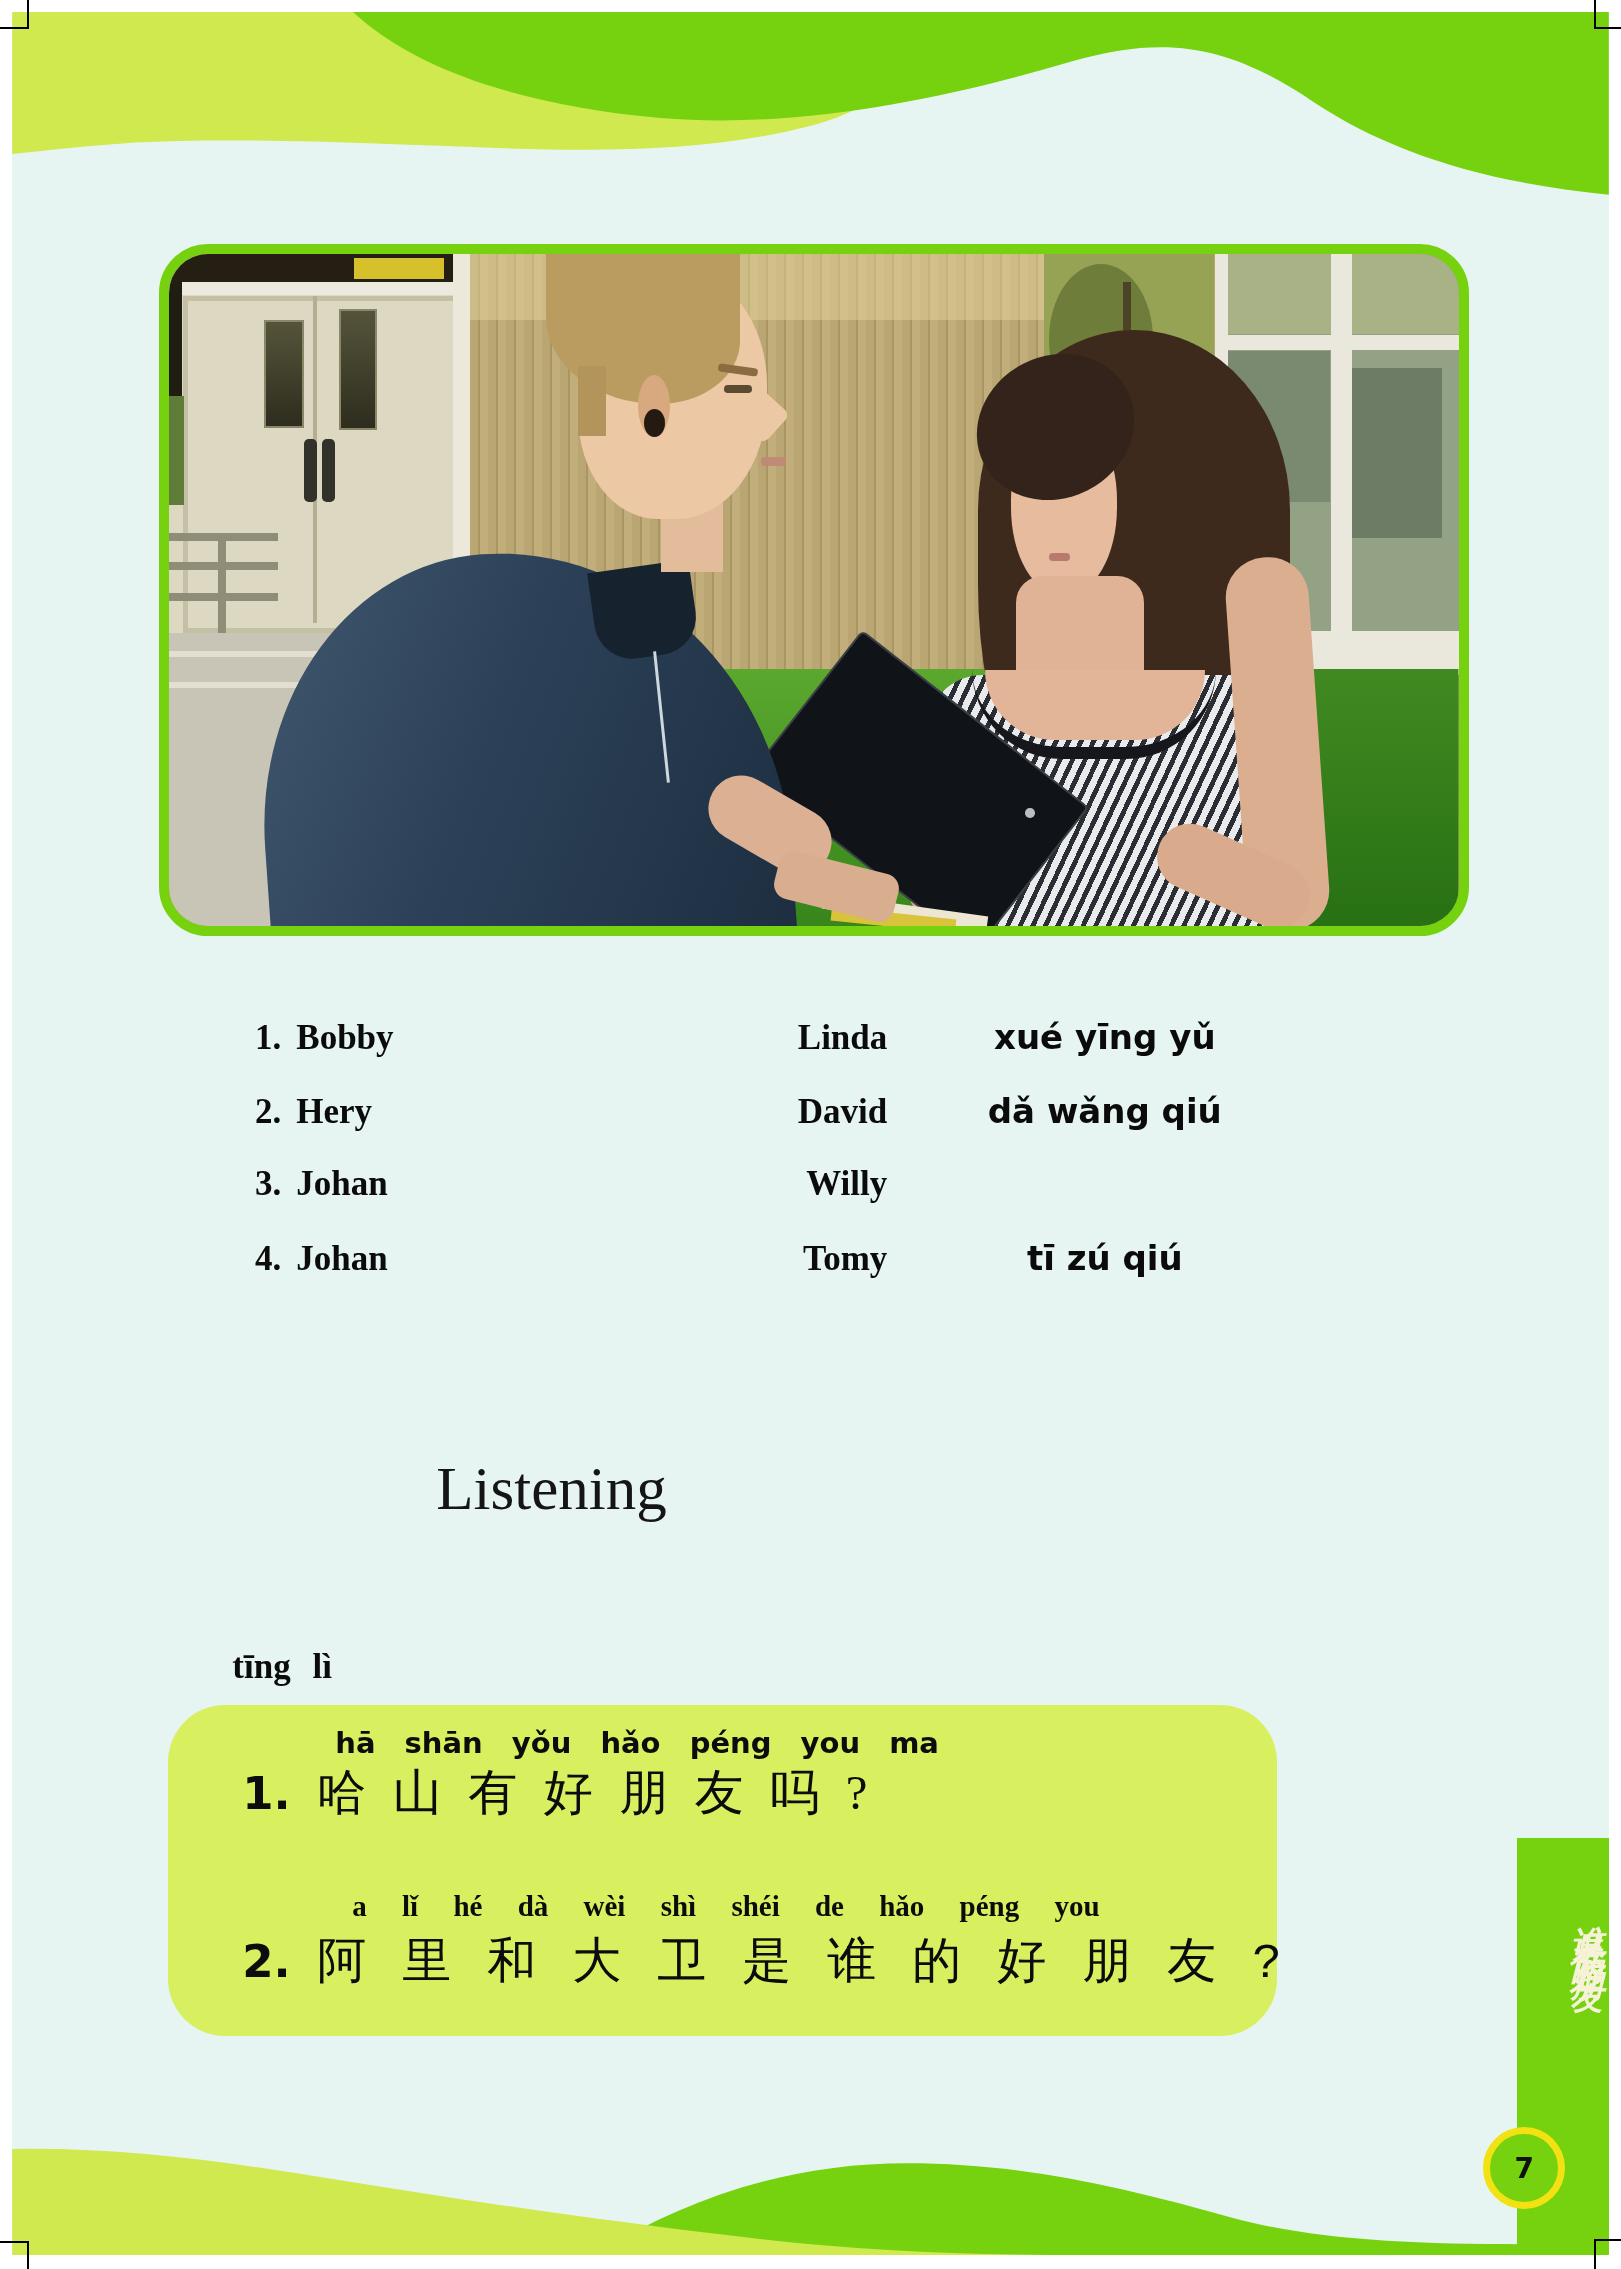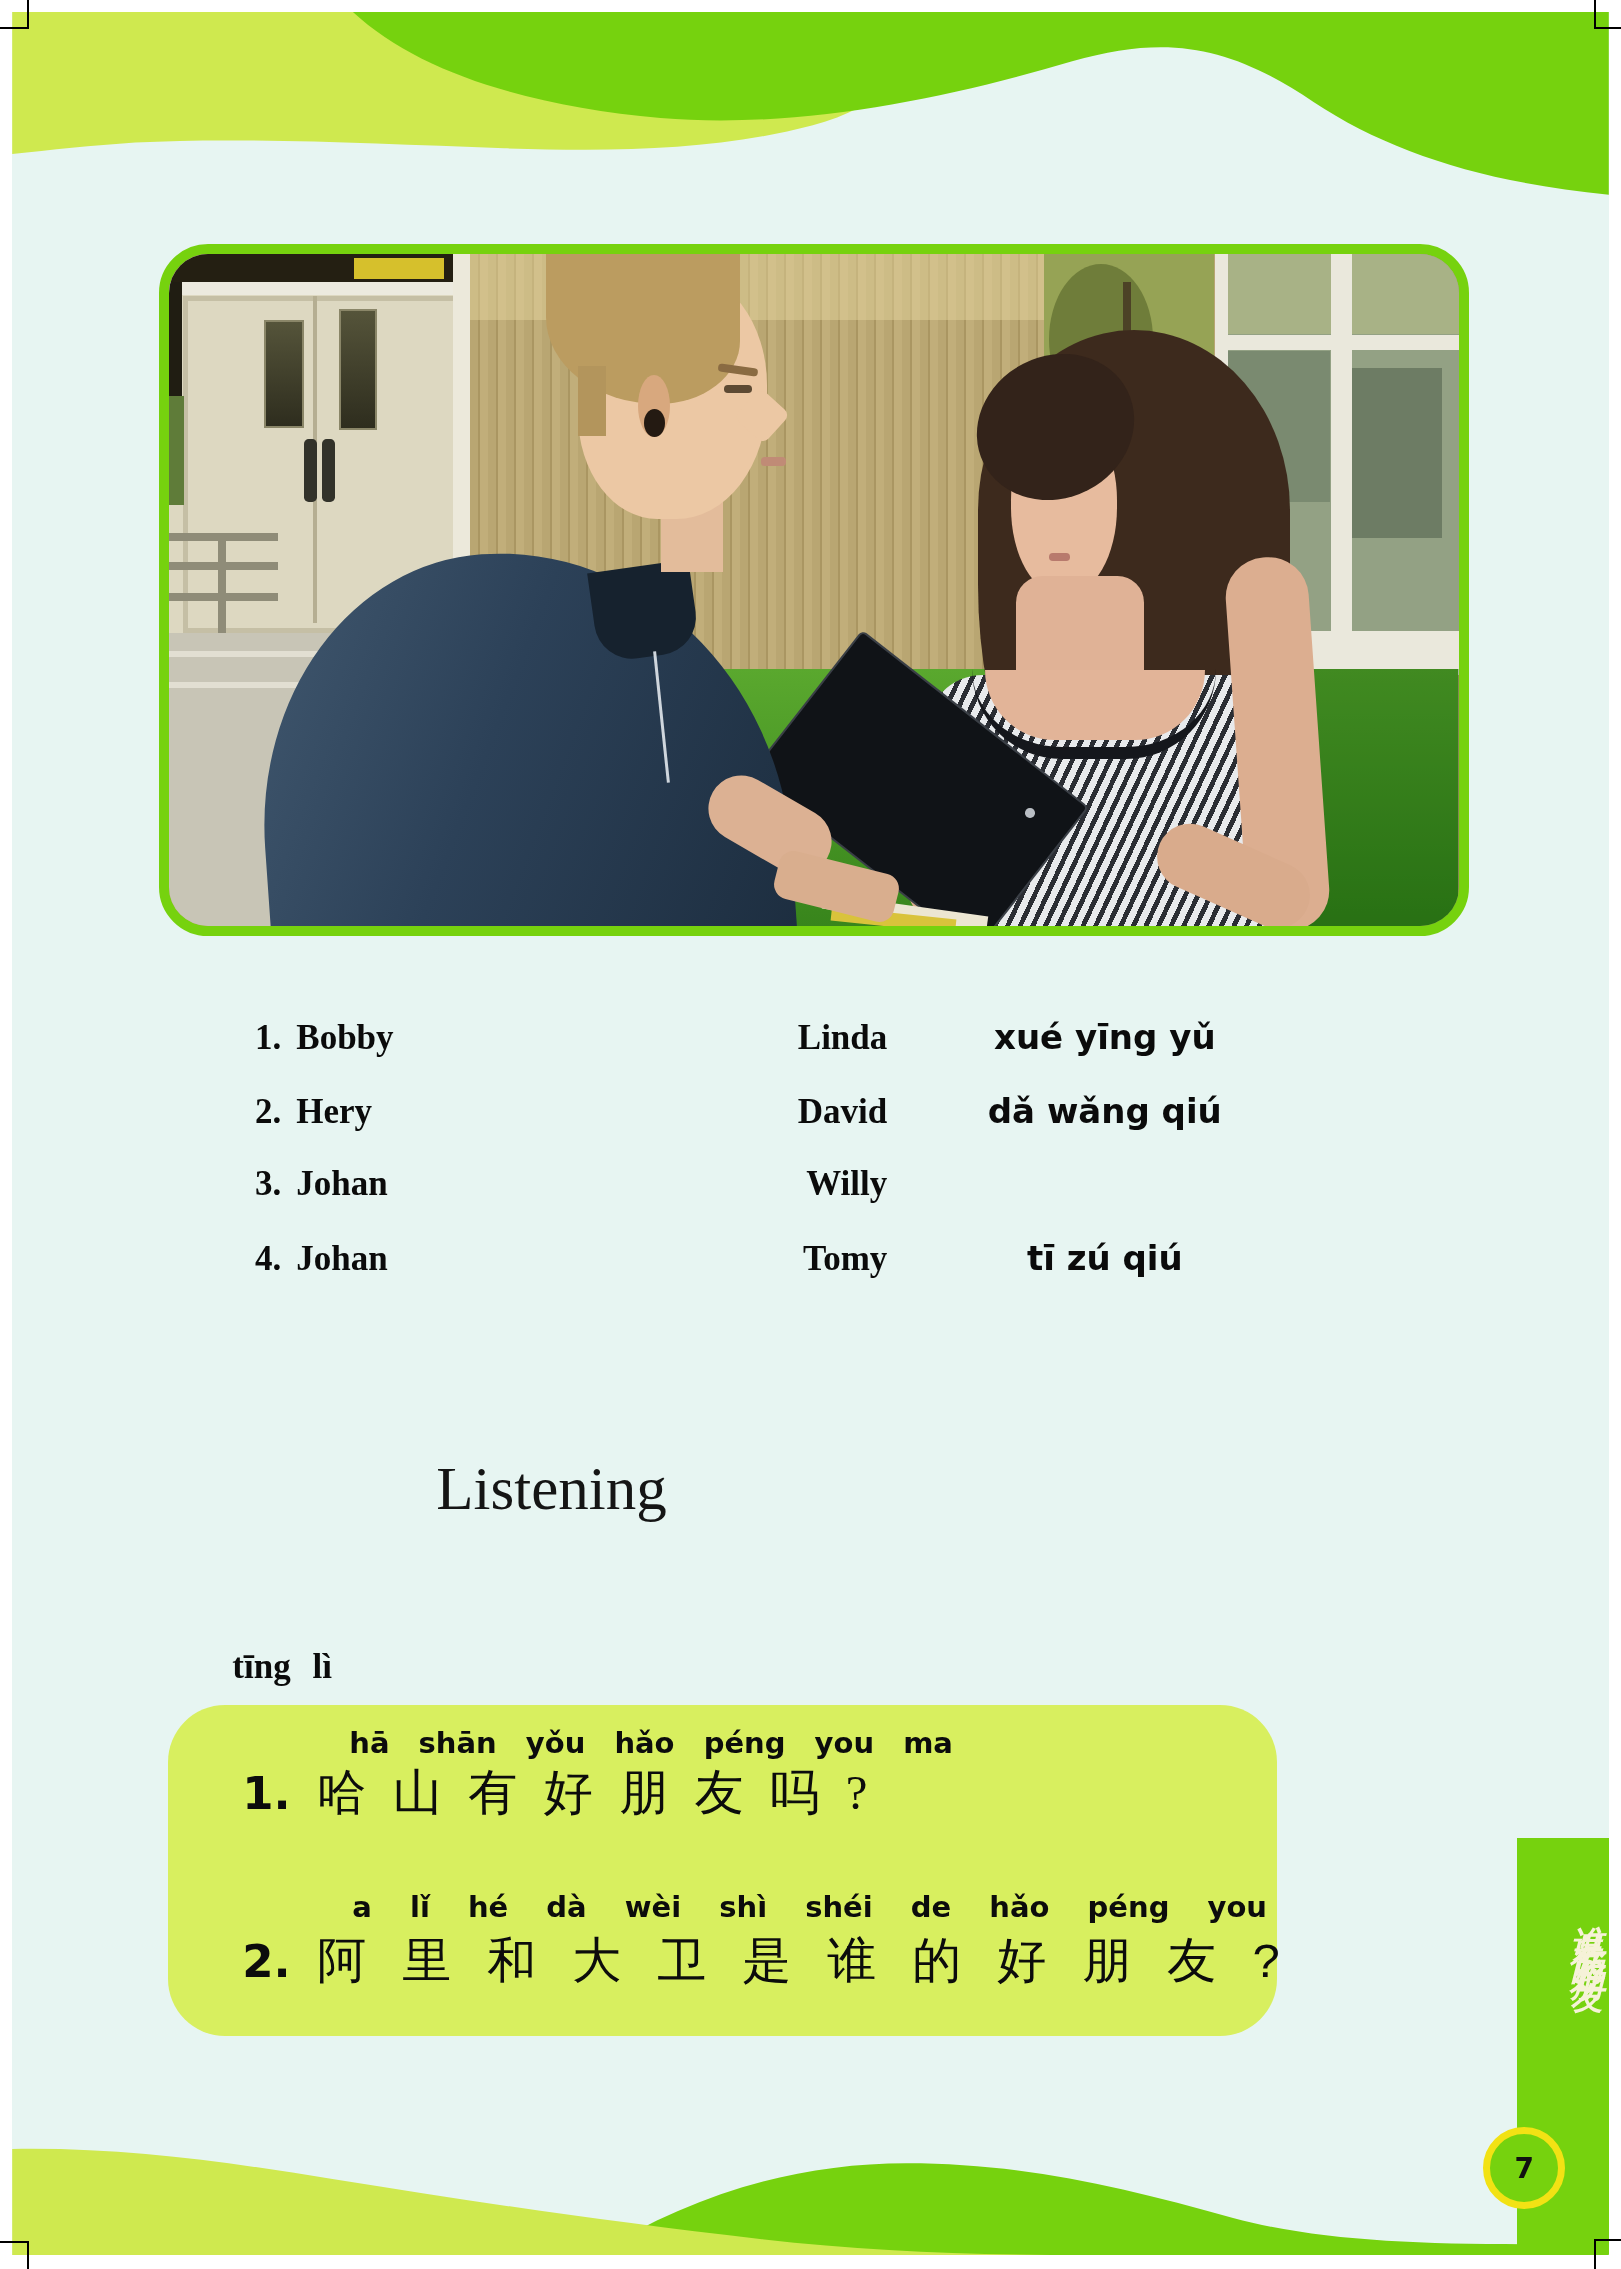--- a/index.html
+++ b/index.html
@@ -107,22 +107,22 @@
       font:400 144px "Liberation Serif", serif;letter-spacing:36px;line-height:161px;}
   .sec-eng{position:absolute;left:424px;top:1442px;z-index:2;color:#151515;
       font:400 61px "Liberation Serif", serif;}
   .sec-pinyin{position:absolute;left:220px;top:1635px;z-index:2;color:#0b0b0b;
       font:700 35px "Liberation Serif", serif;word-spacing:13.2px;}
 
   
   .qbox{position:absolute;left:156px;top:1693px;width:1109px;height:331px;z-index:2;
         background:#d8ef5f;border-radius:57px;}
   .q-pinyin{position:absolute;color:#0c0c0c;font:700 29px "DejaVu Sans", sans-serif;white-space:nowrap;}
-  .q1p{left:167px;top:21px;word-spacing:19px;margin-left:14px;}
-  .q2p{left:184px;top:185px;word-spacing:28px;}
+  .q1p{left:167px;top:21px;word-spacing:19px;}
+  .q2p{left:184px;top:185px;word-spacing:28px;font-family:Liberation Serif, serif;}
   .q-line{position:absolute;display:flex;align-items:baseline;color:#0c0c0c;white-space:nowrap;}
   .q1l{left:74px;top:55px;}
   .q2l{left:74px;top:223px;}
   .q-num{font:700 45px "DejaVu Sans", sans-serif;margin-right:26.5px;}
   .q-hanzi{font:400 49px "Liberation Serif", serif;}
   .q1l .q-hanzi{letter-spacing:26.5px;}
   .q2l .q-hanzi{letter-spacing:36px;font-family:Liberation Mono, monospace;}
 
   
   .sidetab{position:absolute;left:1505px;top:1826px;width:92px;height:416px;background:#76d20e;z-index:3;}

